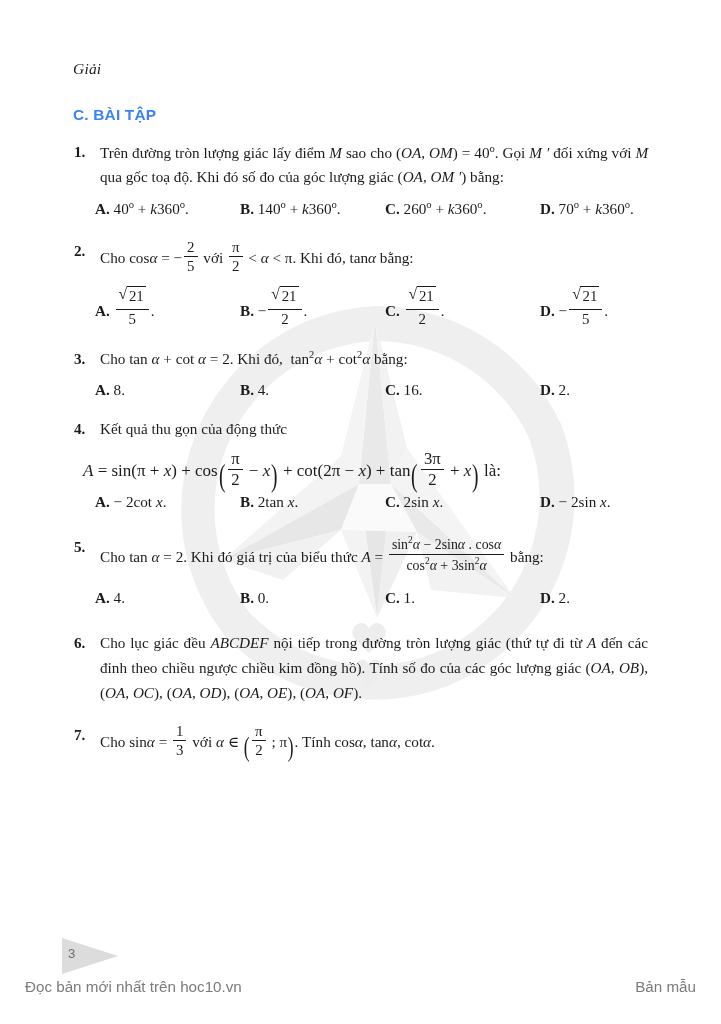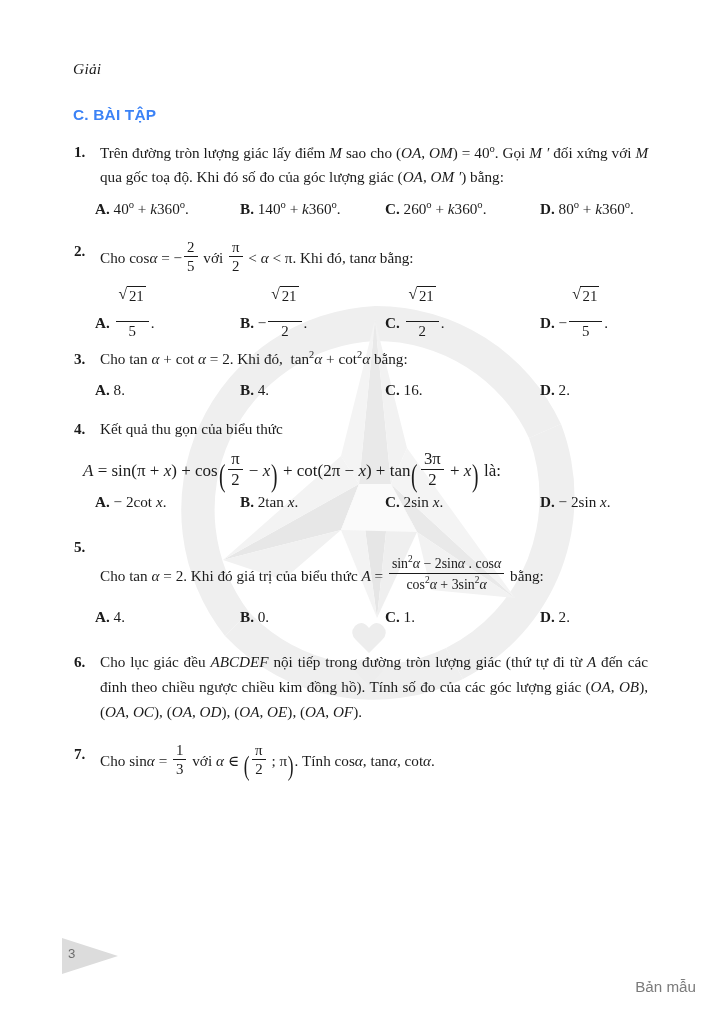--- a/index.html
+++ b/index.html
@@ -134,32 +134,32 @@
     display: block;
     padding: 0 3px 1px 3px;
     border-bottom: 1.1px solid #1b1b1b;
     font-size: 0.98em;
   }
   .frac > .den {
     display: block;
     padding: 1px 3px 0 3px;
     font-size: 0.98em;
   }
-  .frac.small { font-size: 0.93em; margin-top: 19px; }
+  .frac.small { font-size: 0.93em; }
 
   .sqrt {
     display: inline-block;
     position: relative;
     padding-left: 0.56em;
     white-space: nowrap;
   }
   .sqrt > .radicand {
     display: inline-block;
     border-top: 1.1px solid #1b1b1b;
-    padding: 1px 2px 16px 2px;
+    padding: 1px 2px 4px 2px;
   }
   .sqrt::before {
     content: "\221A";
     position: absolute;
     left: 0;
     top: -0.03em;
     font-size: 1.06em;
     line-height: 1;
   }
 
@@ -280,21 +280,21 @@
       <div class="ex-body"><span>Trên đường tròn lượng giác lấy điểm </span><span class="mi">M</span><span> sao cho (</span><span class="mi">OA</span><span>, </span><span class="mi">OM</span><span>) = 40</span><sup class="deg">o</sup><span>. Gọi </span><span class="mi">M ′</span><span> đối xứng với </span><span class="mi">M</span><span> qua gốc toạ độ. Khi đó số đo của góc lượng giác (</span><span class="mi">OA</span><span>, </span><span class="mi">OM ′</span><span>) bằng:</span></div>
     </div>
 
     <div class="opts">
       <span class="opt opt-a"><span class="lbl">A.</span>&nbsp;<span class="mn">40</span><sup class="deg">o</sup><span> + </span><span class="mi">k</span><span class="mn">360</span><sup class="deg">o</sup><span>.</span></span>
 
       <span class="opt opt-b"><span class="lbl">B.</span>&nbsp;<span class="mn">140</span><sup class="deg">o</sup><span> + </span><span class="mi">k</span><span class="mn">360</span><sup class="deg">o</sup><span>.</span></span>
 
       <span class="opt opt-c"><span class="lbl">C.</span>&nbsp;<span class="mn">260</span><sup class="deg">o</sup><span> + </span><span class="mi">k</span><span class="mn">360</span><sup class="deg">o</sup><span>.</span></span>
 
-      <span class="opt opt-d"><span class="lbl">D.</span>&nbsp;<span class="mn">80</span><sup class="deg">o</sup><span> + </span><span class="mi">k</span><span class="mn">360</span><sup class="deg">o</sup><span>.</span></span>
+      <span class="opt opt-d"><span class="lbl">D.</span>&nbsp;<span class="mn">70</span><sup class="deg">o</sup><span> + </span><span class="mi">k</span><span class="mn">360</span><sup class="deg">o</sup><span>.</span></span>
     </div>
 
     <div class="ex" style="margin-top:14px;">
       <span class="ex-num">2.</span>
       <div class="ex-body nojust"><span>Cho </span><span class="mfn">cos</span><span class="mi">α</span><span> = </span><span>−</span><span class="frac"><span class="num">2</span><span class="den">5</span></span><span> với </span><span class="frac"><span class="num">π</span><span class="den">2</span></span><span> &lt; </span><span class="mi">α</span><span> &lt; </span><span>π</span><span>. Khi đó, </span><span class="mfn">tan</span><span class="mi">α</span><span> bằng:</span></div>
     </div>
 
     <div class="opts tall">
       <span class="opt opt-a"><span class="lbl">A.</span>&nbsp;<span></span><span class="frac"><span class="num"><span class="sqrt"><span class="radicand">21</span></span></span><span class="den">5</span></span><span>.</span></span>
 
@@ -312,21 +312,21 @@
 
     <div class="opts">
       <span class="opt opt-a"><span class="lbl">A.</span>&nbsp;<span>8.</span></span>
       <span class="opt opt-b"><span class="lbl">B.</span>&nbsp;<span>4.</span></span>
       <span class="opt opt-c"><span class="lbl">C.</span>&nbsp;<span>16.</span></span>
       <span class="opt opt-d"><span class="lbl">D.</span>&nbsp;<span>2.</span></span>
     </div>
 
     <div class="ex" style="margin-top:10px;">
       <span class="ex-num">4.</span>
-      <div class="ex-body nojust">Kết quả thu gọn của biểu thức</div>
+      <div class="ex-body nojust">Kết quả thu gọn của động thức</div>
     </div>
 
     <div class="eqline center"><span class="mi">A</span><span> = </span><span class="mfn">sin</span><span>(π + </span><span class="mi">x</span><span>) + </span><span class="mfn">cos</span><span class="paren-big">(</span><span class="frac"><span class="num">π</span><span class="den">2</span></span><span> − </span><span class="mi">x</span><span class="paren-big">)</span><span> + </span><span class="mfn">cot</span><span>(2π − </span><span class="mi">x</span><span>) + </span><span class="mfn">tan</span><span class="paren-big">(</span><span class="frac"><span class="num">3π</span><span class="den">2</span></span><span> + </span><span class="mi">x</span><span class="paren-big">)</span><span> là:</span></div>
 
     <div class="opts" style="margin-top:0;font-family:Liberation Serif, serif;">
       <span class="opt opt-a"><span class="lbl">A.</span>&nbsp;<span>− </span><span>2</span><span class="mfn">cot</span>&nbsp;<span class="mi">x</span><span>.</span></span>
       <span class="opt opt-b"><span class="lbl">B.</span>&nbsp;<span></span><span>2</span><span class="mfn">tan</span>&nbsp;<span class="mi">x</span><span>.</span></span>
       <span class="opt opt-c"><span class="lbl">C.</span>&nbsp;<span></span><span>2</span><span class="mfn">sin</span>&nbsp;<span class="mi">x</span><span>.</span></span>
       <span class="opt opt-d"><span class="lbl">D.</span>&nbsp;<span>− </span><span>2</span><span class="mfn">sin</span>&nbsp;<span class="mi">x</span><span>.</span></span>
     </div>
@@ -357,14 +357,15 @@
 </div>
 
 <div class="page-marker">
   <svg class="tri" viewBox="0 0 62 36" xmlns="http://www.w3.org/2000/svg">
     <polygon points="0,0 56,18 0,36" fill="#dcdcdc"></polygon>
   </svg>
   <span class="pnum">3</span>
 </div>
 
 <div class="footer">
+  <span class="f-left">Đọc bản mới nhất trên hoc10.vn</span>
   <span class="f-right">Bản mẫu</span>
 </div>
 
 </body></html>

